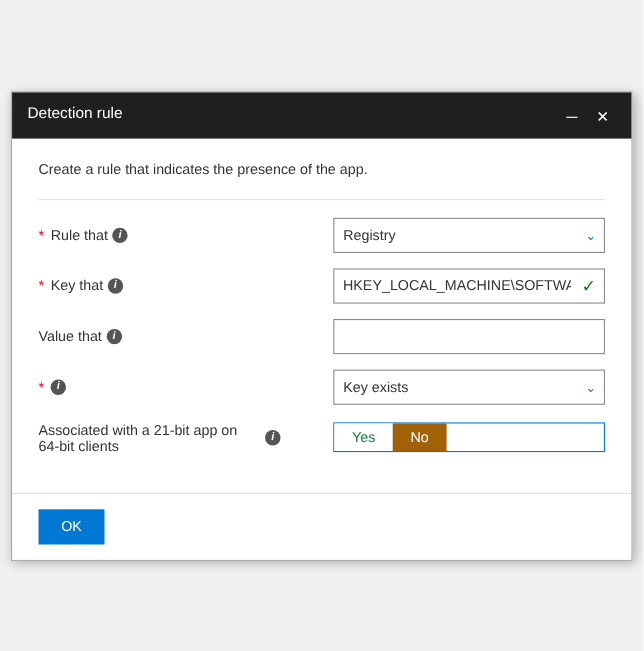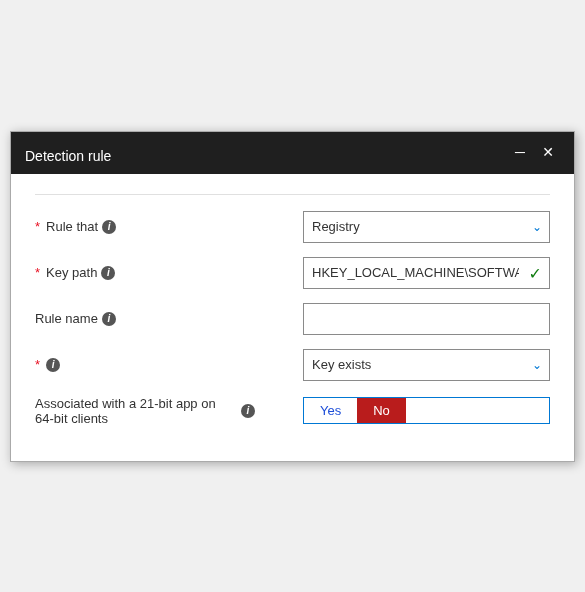--- a/index.html
+++ b/index.html
@@ -19,21 +19,21 @@
       border: 1px solid #aaa;
       box-shadow: 2px 2px 10px rgba(0,0,0,0.3);
       display: flex;
       flex-direction: column;
     }
     .titlebar {
       background: #1f1f1f;
       color: #fff;
       padding: 10px 14px;
       display: flex;
-      align-items: flex-end;
+      align-items: flex-start;
       justify-content: space-between;
       height: 42px;
     }
     .titlebar-title {
       font-size: 14px;
       font-weight: 400;
     }
     .titlebar-controls {
       display: flex;
       gap: 4px;
@@ -152,25 +152,25 @@
     .toggle-group {
       display: flex;
       border: 1px solid #0078d4;
     }
     .toggle-btn {
       padding: 5px 16px;
       border: none;
       cursor: pointer;
       font-size: 13px;
       background: #fff;
-      color: #1d4ed8;
+      color: #15803d;
       outline: none;
     }
     .toggle-btn.active {
-      background: #b91c1c;
+      background: #a16207;
       color: #fff;
     }
     .footer {
       border-top: 1px solid #e0e0e0;
       padding: 14px 24px;
       display: flex;
       align-items: center;
     }
     .ok-btn {
       background: #0078d4;
@@ -190,20 +190,21 @@
 
   <div class="titlebar">
     <span class="titlebar-title">Detection rule</span>
     <div class="titlebar-controls">
       <button class="titlebar-btn" title="Minimize">─</button>
       <button class="titlebar-btn" title="Close">✕</button>
     </div>
   </div>
 
   <div class="content">
+    <p class="description">Create a rule that indicates the presence of the app.</p>
 
     <div class="form-section">
 
       <div class="form-row">
         <div class="form-label">
           <span class="required-star">*</span>
           <span>Rule that</span>
           <span class="info-icon">i</span>
         </div>
         <div class="form-control">
@@ -215,34 +216,34 @@
               <option>Script</option>
             </select>
             <span class="select-arrow">⌄</span>
           </div>
         </div>
       </div>
 
       <div class="form-row">
         <div class="form-label">
           <span class="required-star">*</span>
-          <span>Key path</span>
+          <span>Key that</span>
           <span class="info-icon">i</span>
         </div>
         <div class="form-control">
           <div class="input-wrapper">
             <input type="text" value="HKEY_LOCAL_MACHINE\SOFTWARE\WinRAR" style="">
             <span class="input-check">✓</span>
           </div>
         </div>
       </div>
 
       <div class="form-row">
         <div class="form-label">
-          <span>Rule name</span>
+          <span>Value that</span>
           <span class="info-icon">i</span>
         </div>
         <div class="form-control">
           <div class="input-wrapper">
             <input type="text" value="" style="">
           </div>
         </div>
       </div>
 
       <div class="form-row">
@@ -273,13 +274,16 @@
           <div class="toggle-group">
             <button class="toggle-btn">Yes</button>
             <button class="toggle-btn active">No</button>
           </div>
         </div>
       </div>
 
     </div>
   </div>
 
+  <div class="footer">
+    <button class="ok-btn">OK</button>
+  </div>
 </div>
 
 </body></html>

